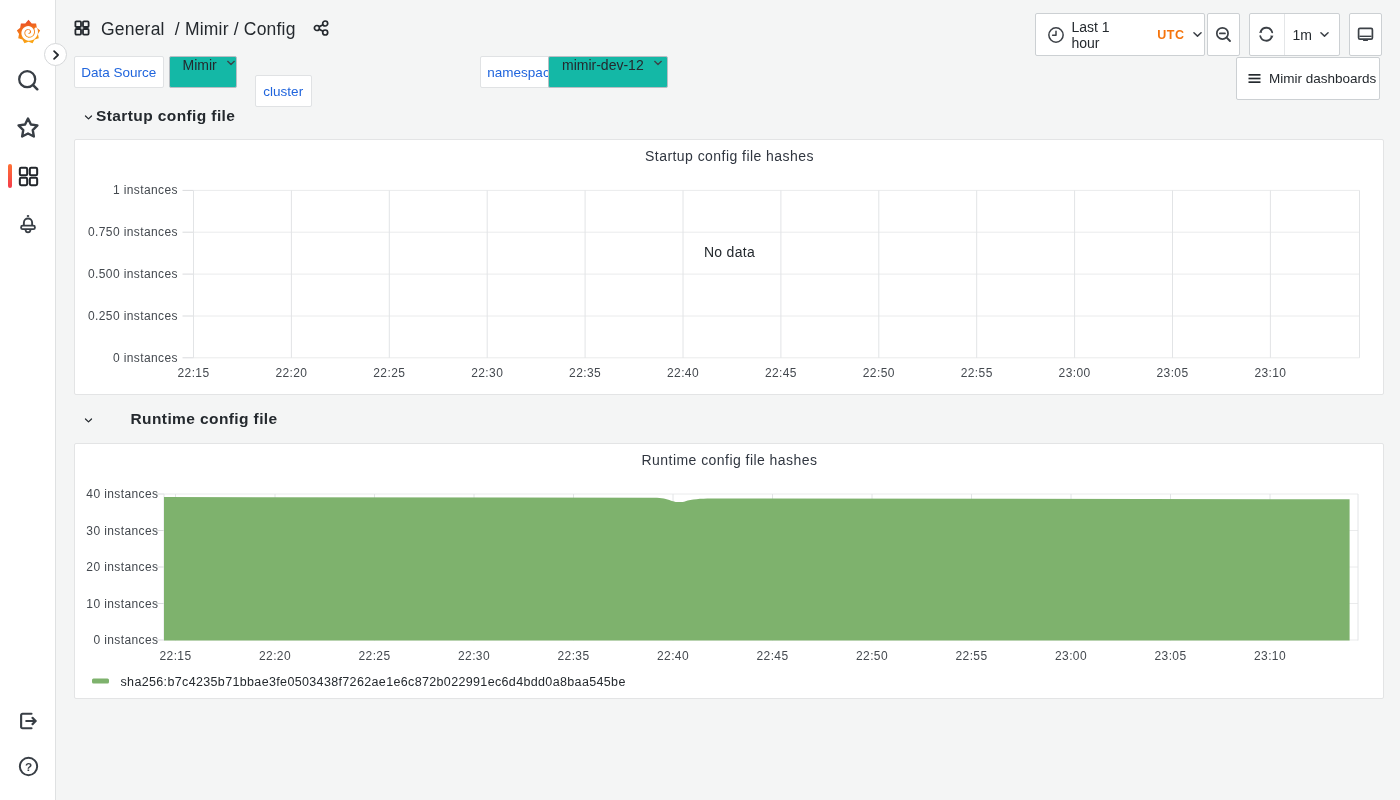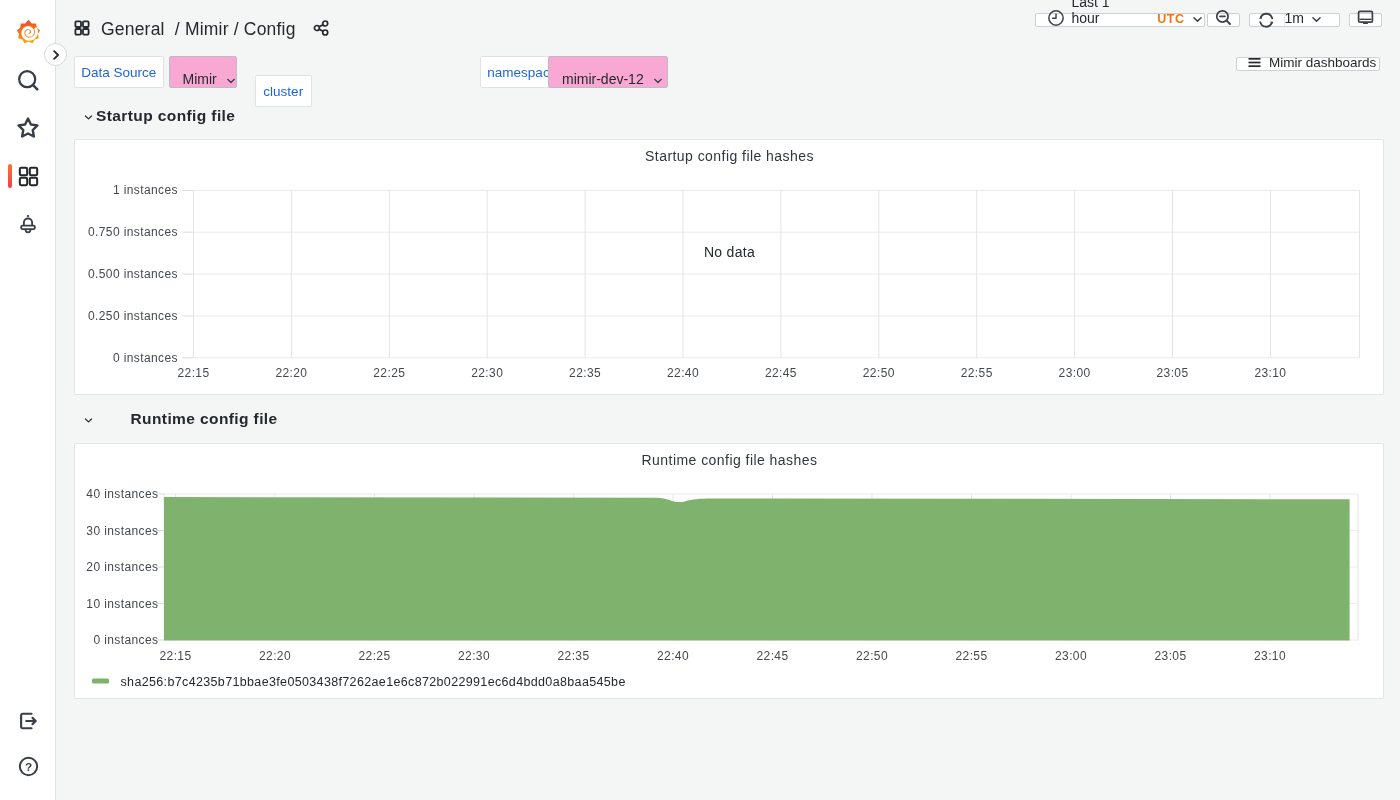--- a/index.html
+++ b/index.html
@@ -2,23 +2,23 @@
 <html><head><meta charset="utf-8"><style>
 * { margin:0; padding:0; box-sizing:border-box; }
 html,body { width:1400px; height:800px; background:#f4f5f5; font-family:"Liberation Sans", sans-serif; overflow:hidden; }
 #root { position:relative; width:1400px; height:800px; }
 .abs { position:absolute; }
 #sidebar { position:absolute; left:0; top:0; width:56px; height:800px; background:#fff; border-right:1px solid #dfe1e2; }
 .sicon { position:absolute; left:18px; }
 #expand { position:absolute; left:44px; top:43px; width:23px; height:23px; border-radius:50%; background:#fff; border:1px solid #d6d8da; display:flex; align-items:center; justify-content:center; z-index:5; }
 #activebar { position:absolute; left:7.5px; top:164px; width:4px; height:24px; border-radius:2px; background:linear-gradient(180deg,#ff7134,#f43c4b); }
 .hdr-title { position:absolute; left:101px; top:19px; font-size:17.5px; font-weight:500; color:#24292e; letter-spacing:0.2px; white-space:nowrap; }
-.tbtn { position:absolute; top:13px; height:14px; background:#fff; border:1px solid #ccd0d3; border-radius:2px; display:flex; align-items:flex-end; color:#24292e; font-size:14px; }
+.tbtn { position:absolute; top:13px; height:43px; background:#fff; border:1px solid #ccd0d3; border-radius:2px; display:flex; align-items:center; color:#24292e; font-size:14px; }
 .vlabel { position:absolute; top:56px; height:32px; background:#fff; border:1px solid #e0e2e4; border-radius:2px; display:flex; align-items:center; justify-content:center; color:#2065dd; font-size:13.5px; font-weight:500; white-space:nowrap; }
-.vvalue { position:absolute; top:56px; height:32px; background:#f9a8d4; border:1px solid #b9bec4; border-radius:2px; display:flex; align-items:flex-end; color:#24292e; font-size:14px; white-space:nowrap; padding:0 9px 0 13px; justify-content:space-between; }
+.vvalue { position:absolute; top:56px; height:32px; background:#14b8a6; border:1px solid #b9bec4; border-radius:2px; display:flex; align-items:flex-start; color:#24292e; font-size:14px; white-space:nowrap; padding:0 9px 0 13px; justify-content:space-between; }
 .sect { position:absolute; color:#24292e; font-size:15.5px; font-weight:700; letter-spacing:0.4px; white-space:nowrap; }
 .panel { position:absolute; background:#fff; border:1px solid #e3e4e5; border-radius:2px; }
 .ax { font-family:"Liberation Sans", sans-serif; font-size:12px; fill:#44494f; letter-spacing:0.4px; }
 .ptitle { font-family:"Liberation Sans", sans-serif; font-size:14px; font-weight:400; fill:#303640; letter-spacing:0.45px; }
 .nodata { font-family:"Liberation Sans", sans-serif; font-size:14px; fill:#24292e; letter-spacing:0.3px; }
 .legend { font-family:"Liberation Sans", sans-serif; font-size:12.5px; fill:#24292e; letter-spacing:0.35px; }
 </style></head>
 <body>
 <div id="root">
 
@@ -109,21 +109,21 @@
     </div>
 <div class="tbtn" style="left:1248.5px; width:91.5px;">
   <span style="width:35px; display:flex; justify-content:center; border-right:1px solid #e4e6e8; height:100%; align-items:center;">
         <svg width="17" height="17" viewBox="0 0 16 16">
           <path d="M2.65 4.95 A5.7 5.7 0 0 1 13.35 5.95" stroke="#3c4147" stroke-width="1.7" fill="none" stroke-linecap="round"></path>
           <path d="M12.85 10.55 A5.7 5.7 0 0 1 2.15 9.55" stroke="#3c4147" stroke-width="1.7" fill="none" stroke-linecap="round"></path>
           <path d="M0.9 6.25 L3.95 6.45 L2.85 3.55 Z" fill="#3c4147"></path>
           <path d="M14.6 9.25 L11.55 9.05 L12.65 11.95 Z" fill="#3c4147"></path>
         </svg>
       </span>
-  <span style="margin-left:0;">1m</span>
+  <span style="margin-left:8px;">1m</span>
   <span style="margin-left:6px; display:flex;">
         <svg width="13" height="13" viewBox="0 0 16 16">
           <path d="M3.6 5.8 L8 10 L12.4 5.8" stroke="#3c4147" stroke-width="1.8" fill="none" stroke-linecap="round" stroke-linejoin="round"></path>
         </svg>
       </span>
 </div>
 <div class="tbtn" style="left:1349px; width:32.5px; justify-content:center;">
       <svg width="17" height="17" viewBox="0 0 16 16">
         <rect x="1.5" y="2.3" width="13" height="10" rx="1.3" stroke="#3c4147" stroke-width="1.6" fill="none"></rect>
         <line x1="2.3" y1="9.7" x2="13.7" y2="9.7" stroke="#3c4147" stroke-width="1.3"></line>

